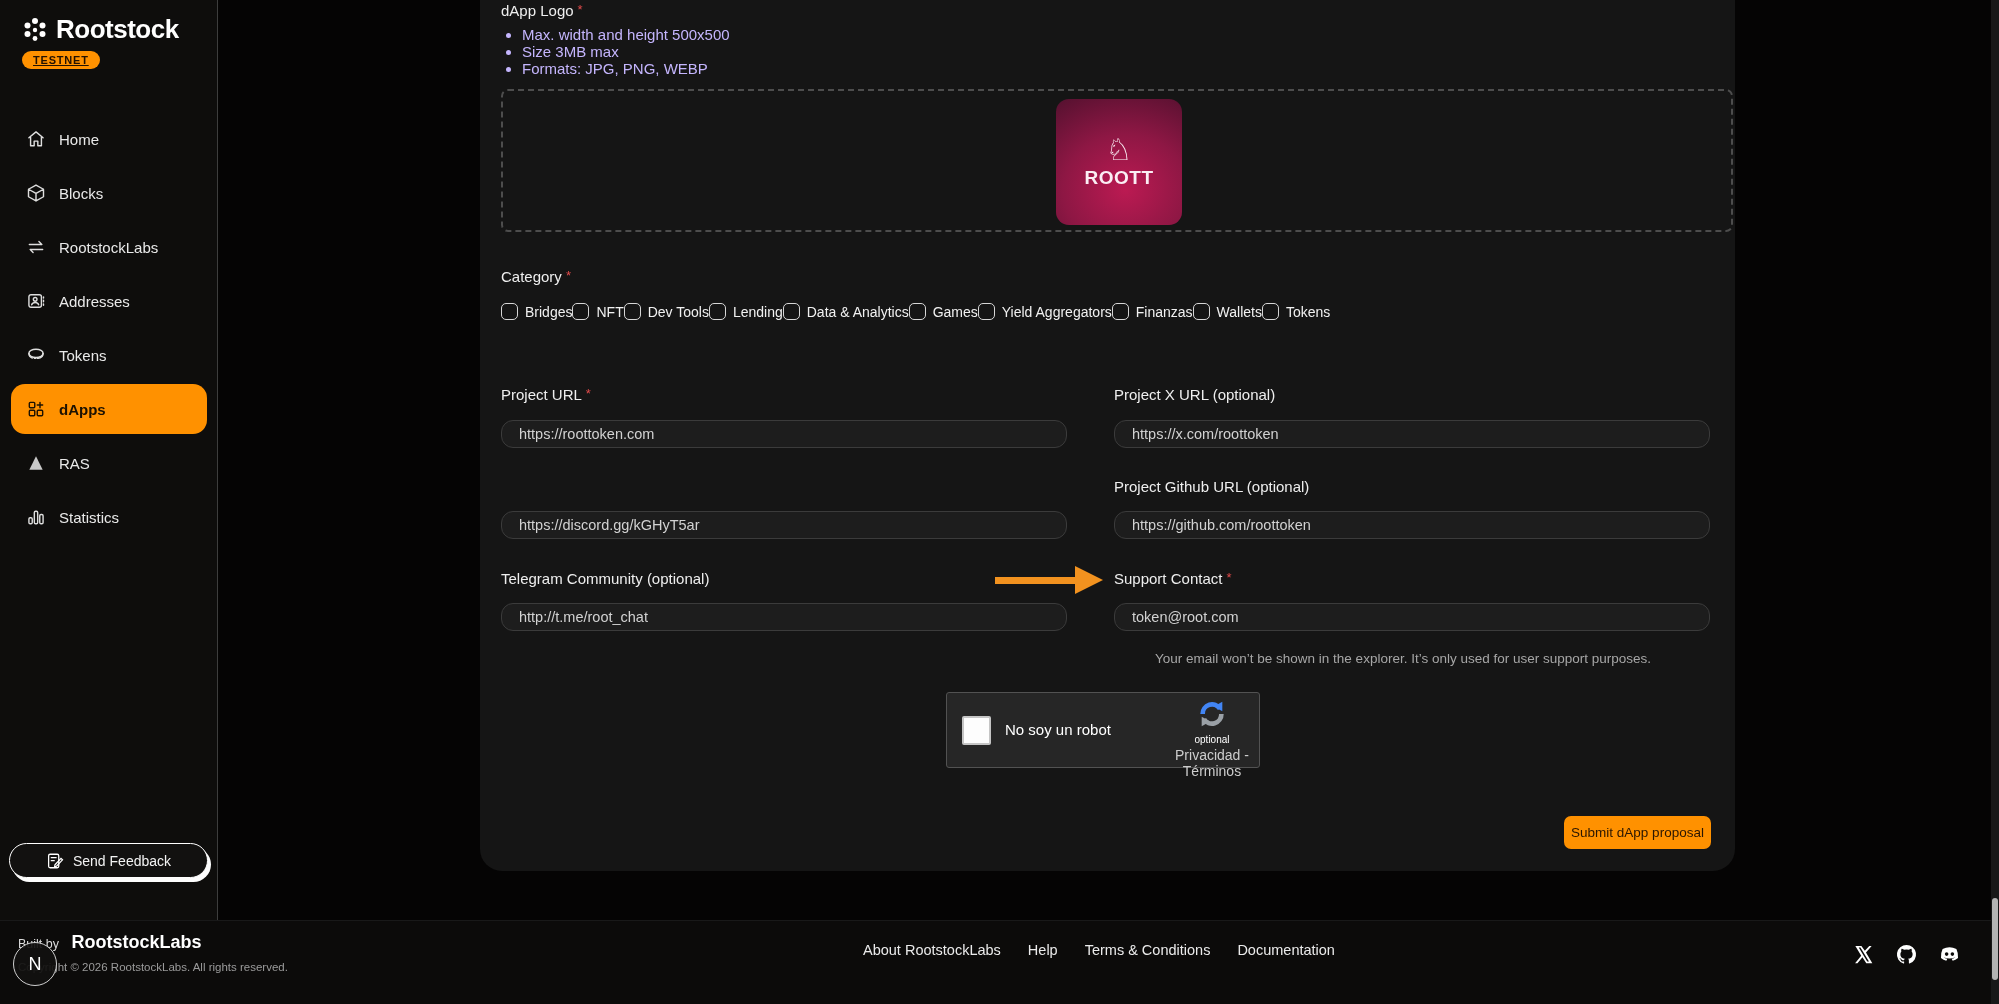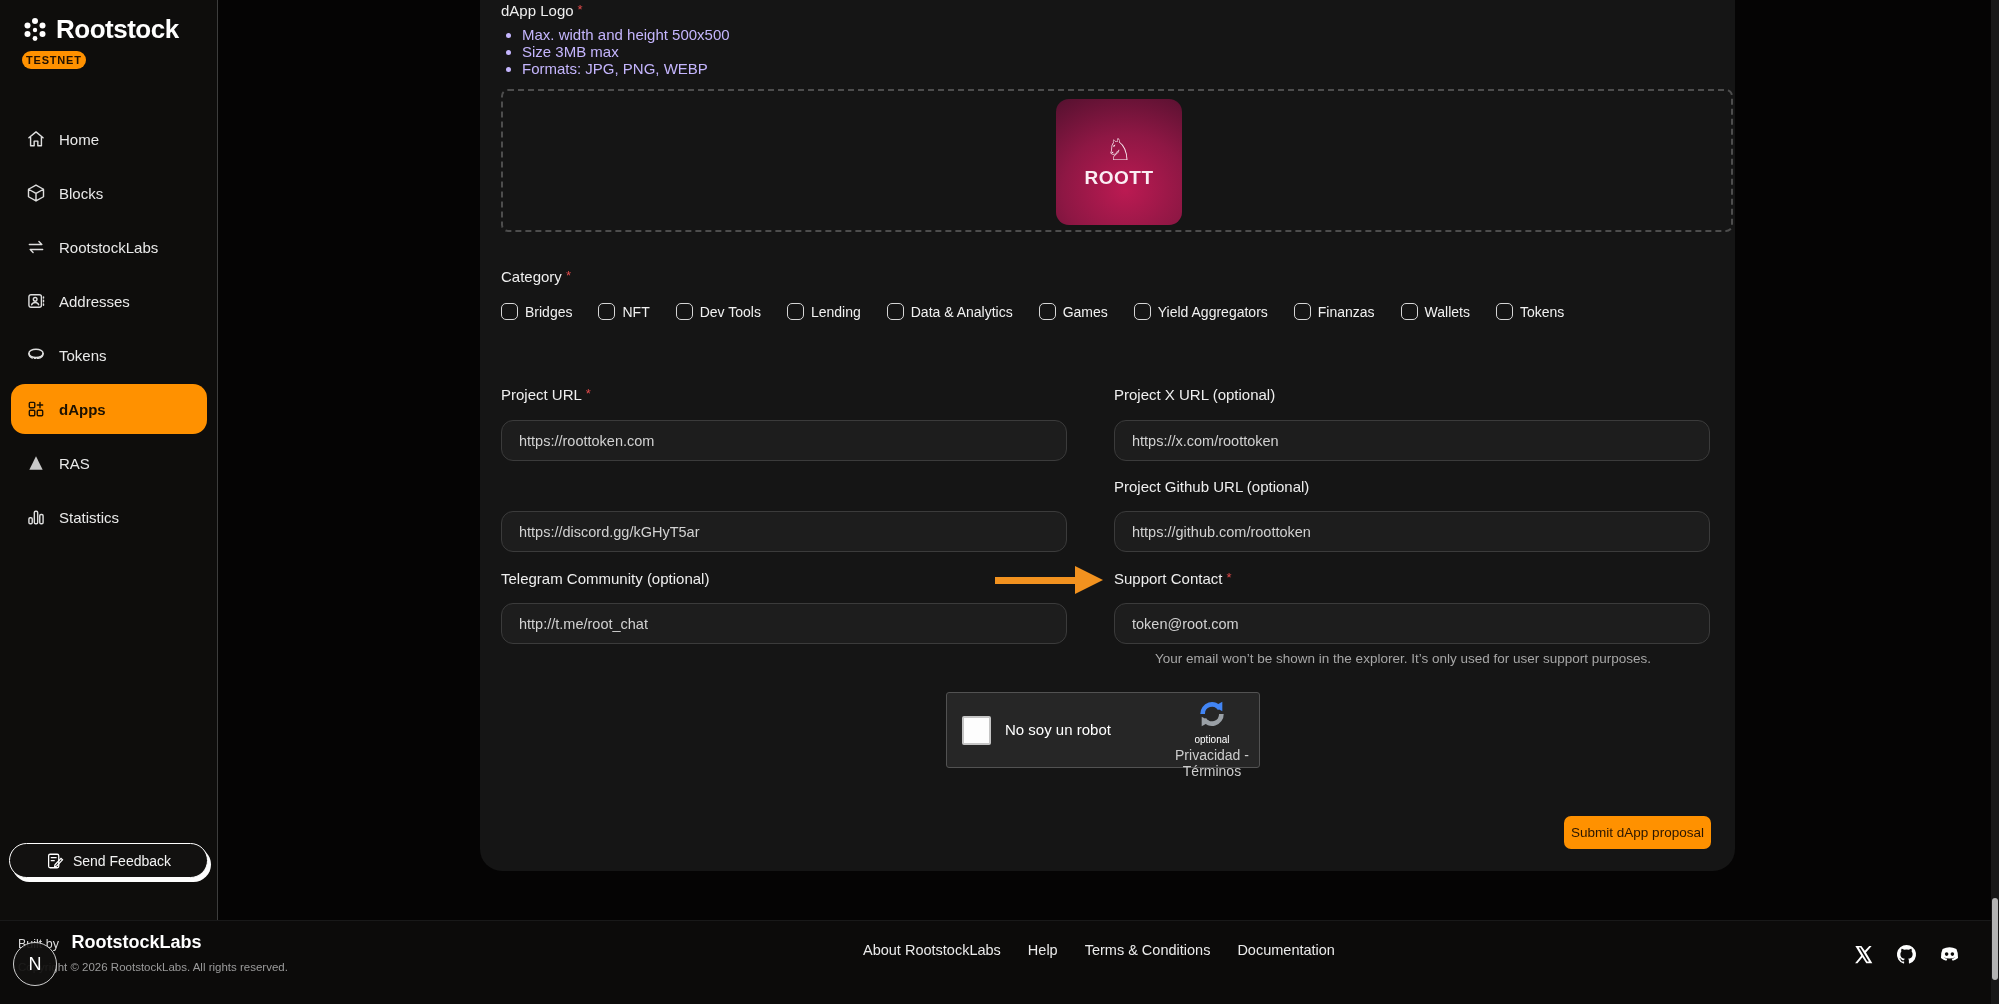--- a/index.html
+++ b/index.html
@@ -7,22 +7,22 @@
   body { font-family:"Liberation Sans","DejaVu Sans",sans-serif; }
   .app { position:relative; width:1999px; height:1004px; overflow:hidden; background:#050404; }
 
   
   .sidebar { position:absolute; left:0; top:0; width:218px; height:920px;
              background:#0e0d0c; border-right:1px solid #3d3d3d; }
   .brand { position:absolute; left:22px; top:14px; cursor:pointer; }
   .brand-row { display:flex; align-items:center; gap:8px; }
   .brand-name { color:#fff; font-size:26px; font-weight:700; letter-spacing:-0.5px; }
   .brand-badge { display:inline-block; margin:6px 0 0 0px; background:#ff9100; color:#241200;
-                 font-size:11px; font-weight:700; letter-spacing:0.8px; padding:3px 4px;
-                 border-radius:11px; }
+                 font-size:11px; font-weight:700; letter-spacing:0.8px; padding:3px 11px;
+                 border-radius:11px;text-decoration:underline; }
   .nav { position:absolute; left:0; top:112px; width:218px; }
   .nav-item { display:flex; align-items:center; gap:13px; height:54px; padding-left:26px;
               color:#e9e9e9; font-size:15px; cursor:pointer; }
   .nav-item.active { background:#ff9100; color:#1c1202; font-weight:600; height:50px;
                      margin:2px 11px; padding-left:15px; border-radius:14px; }
   .icn { width:20px; height:20px; flex:0 0 20px; stroke:#dedede; fill:none;
          stroke-width:1.7; stroke-linecap:round; stroke-linejoin:round; }
   .nav-item.active .icn { stroke:#1c1202; }
   .icn.filled { fill:#c9c9c9; stroke:none; }
   .feedback-btn { position:absolute; left:9px; top:843px; width:199px; height:35px;
@@ -42,27 +42,27 @@
   .dropzone { position:absolute; left:21px; top:89px; width:1232px; height:143px;
               border:2px dashed #4d4d4d; border-radius:7px; cursor:pointer; }
   .logo-tile { position:absolute; left:553px; top:8px; width:126px; height:126px; border-radius:13px;
                background:radial-gradient(95% 85% at 55% 72%, #bb1a52 0%, #8e1744 52%, #571130 100%);
                display:flex; flex-direction:column; align-items:center; justify-content:center;
                color:#fbeef4; }
   .knight { font-family:"DejaVu Sans",sans-serif; font-size:30px; line-height:30px; }
   .tile-name { font-size:19px; font-weight:700; letter-spacing:0.5px; margin-top:2px; }
 
   .category-label { position:absolute; left:21px; top:268px; }
-  .cb-row { position:absolute; left:21px; top:303px; display:flex; gap:26px; align-items:center; }
+  .cb-row { position:absolute; left:21px; top:303px; display:flex; align-items:center; }
   .cb-item { display:flex; align-items:center; gap:7px; color:#f1f1f1; font-size:14px; cursor:pointer; }
   .cb-item input { appearance:none; -webkit-appearance:none; width:17px; height:17px; margin:0;
                    border:1.6px solid #d6d6d6; border-radius:5px; background:transparent; cursor:pointer; }
 
   .flabel { position:absolute; }
-  .finput { position:absolute; height:41px; background:#1d1d1d; border:1px solid #3b3b3b;
+  .finput { position:absolute; height:28px; background:#1d1d1d; border:1px solid #3b3b3b;
             border-radius:12px; color:#d2d2d2; font-size:14.5px; padding:0 17px;
             font-family:"Liberation Sans","DejaVu Sans",sans-serif; outline:none; }
   .col-l { left:21px; width:566px; }
   .col-r { left:634px; width:596px; }
   .helper { position:absolute; left:634px; top:651px; color:#a6a6a6; font-size:13.5px;margin-left:41px; }
 
   .arrow-annot { position:absolute; left:515px; top:566px; width:108px; height:28px; }
   .arrow-tail { position:absolute; left:0; top:11px; width:82px; height:7px; background:#f2921f; }
   .arrow-head { position:absolute; left:80px; top:0; width:0; height:0;
                 border-left:28px solid #f2921f; border-top:14px solid transparent;

